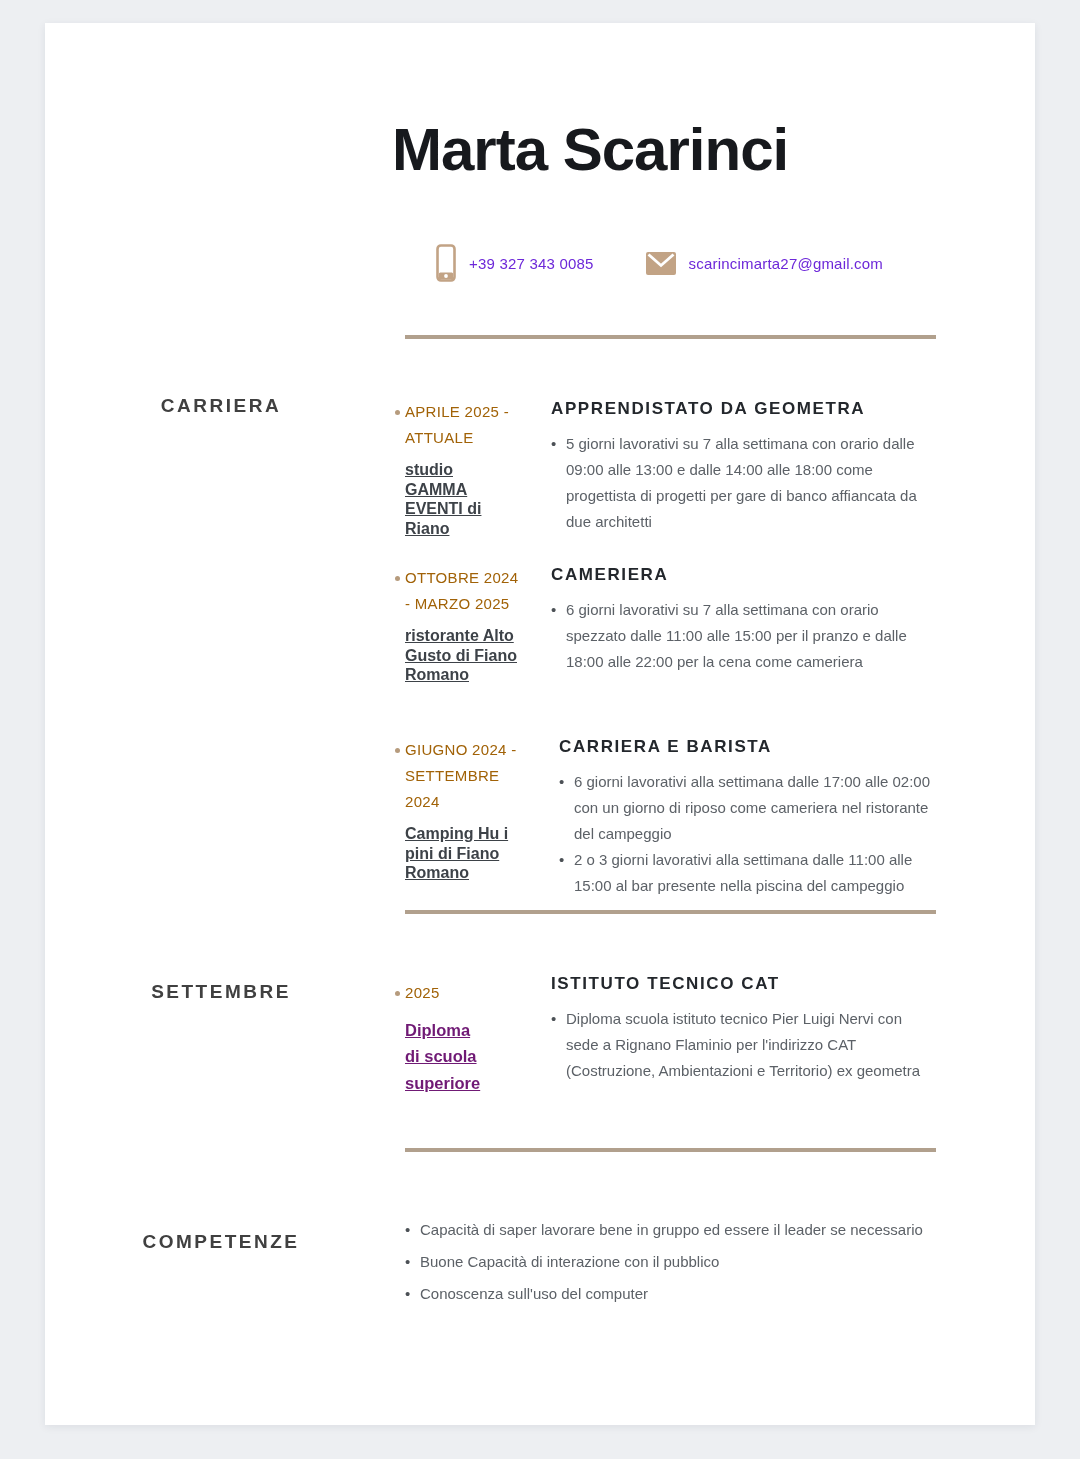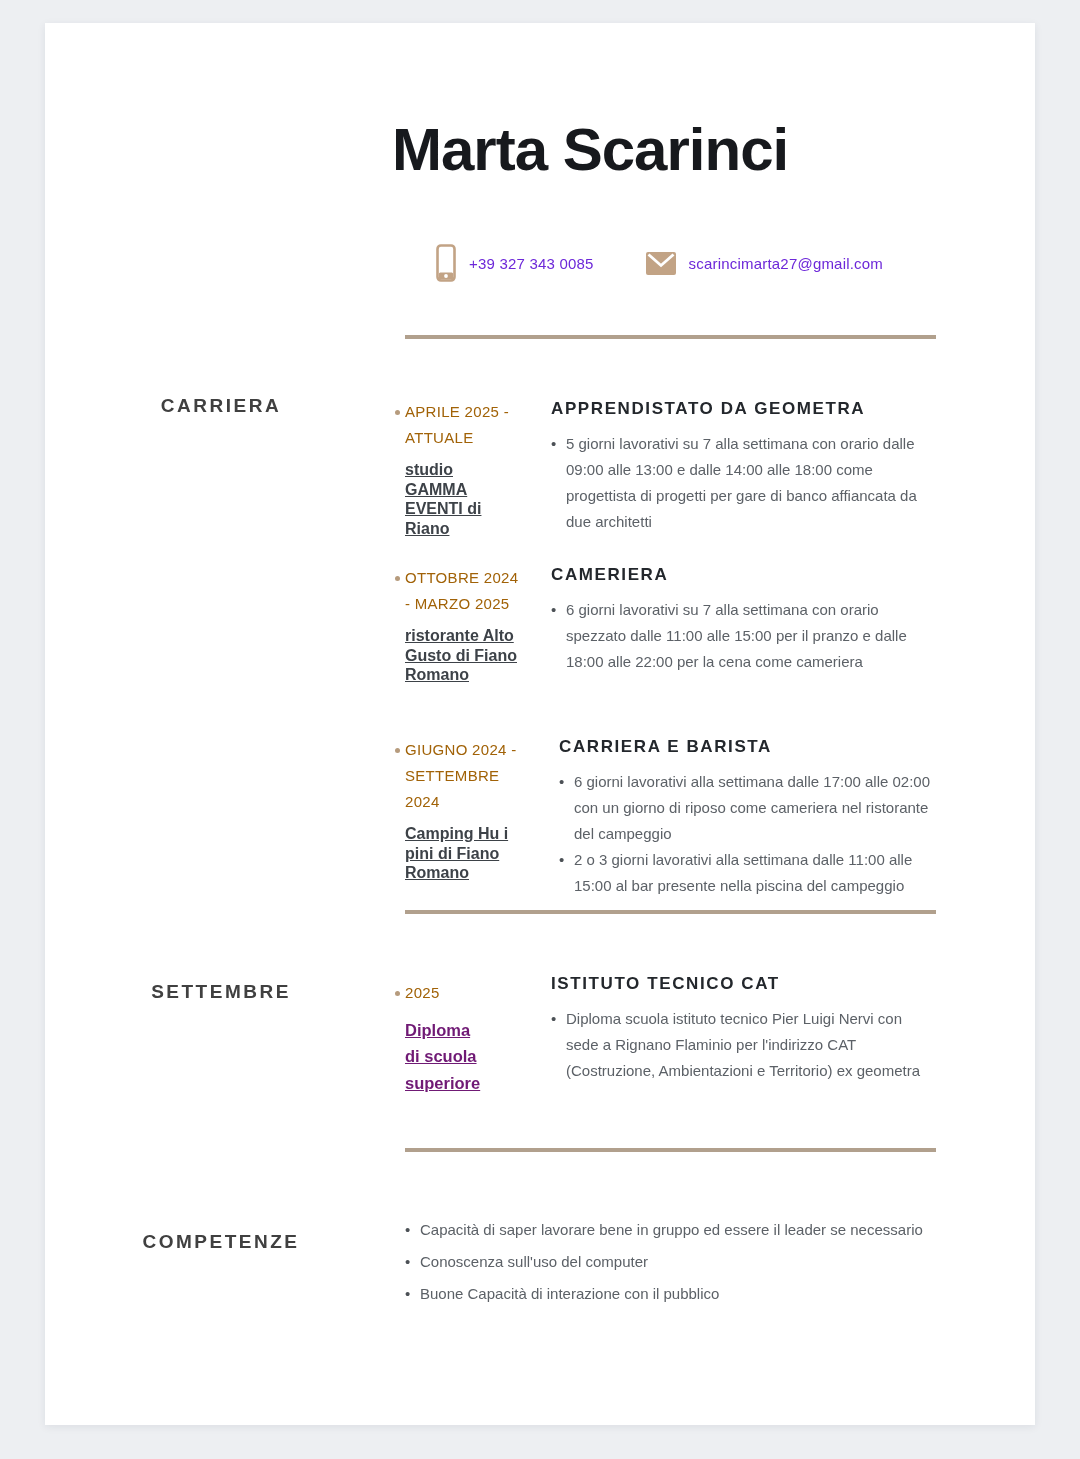--- a/index.html
+++ b/index.html
@@ -189,17 +189,17 @@
       </ul>
     </div>
   </div>
 
   <div class="divider d3"></div>
 
   <h2 class="side-label sl-competenze">COMPETENZE</h2>
 
   <ul class="skills">
     <li>Capacità di saper lavorare bene in gruppo ed essere il leader se necessario</li>
+    <li>Buone Capacità di interazione con il pubblico</li>
     <li>Conoscenza sull'uso del computer</li>
-    <li>Buone Capacità di interazione con il pubblico</li>
   </ul>
 
 </div>
 
 </body></html>

